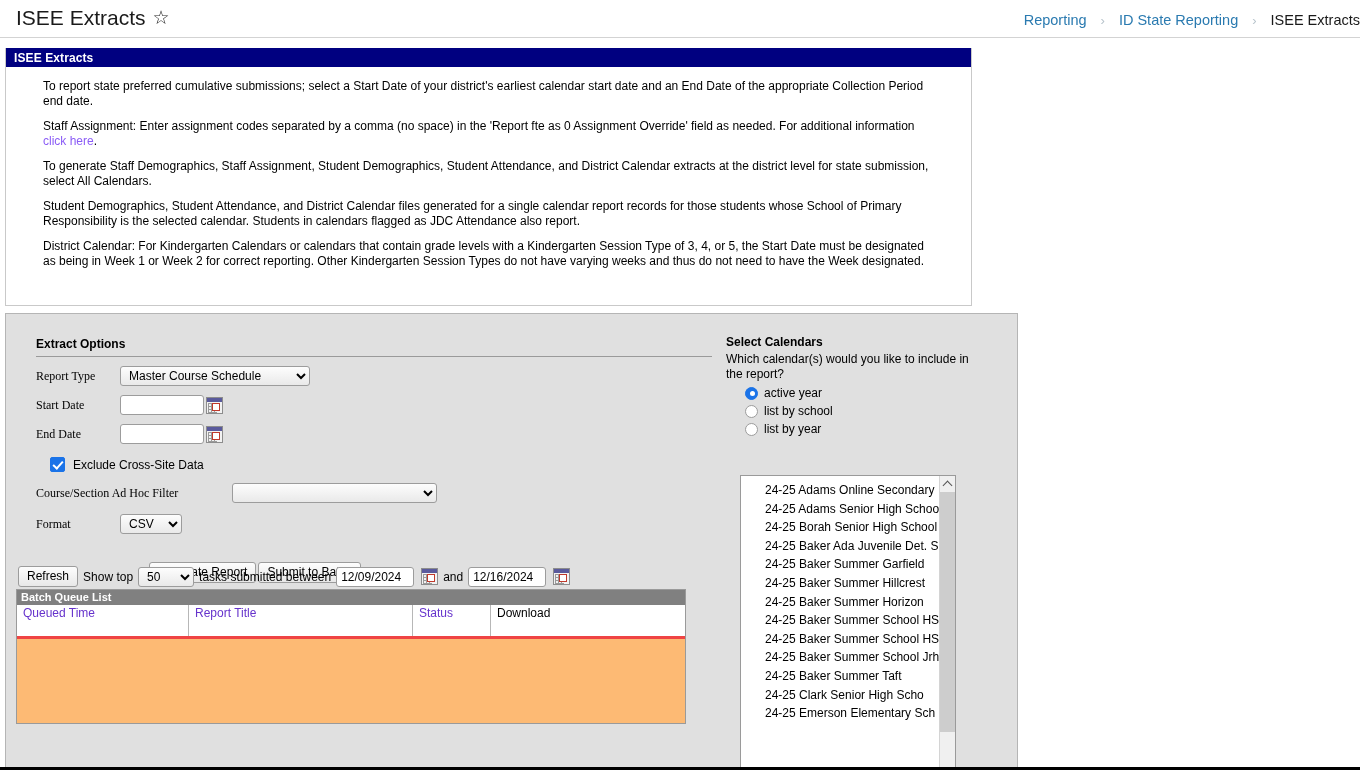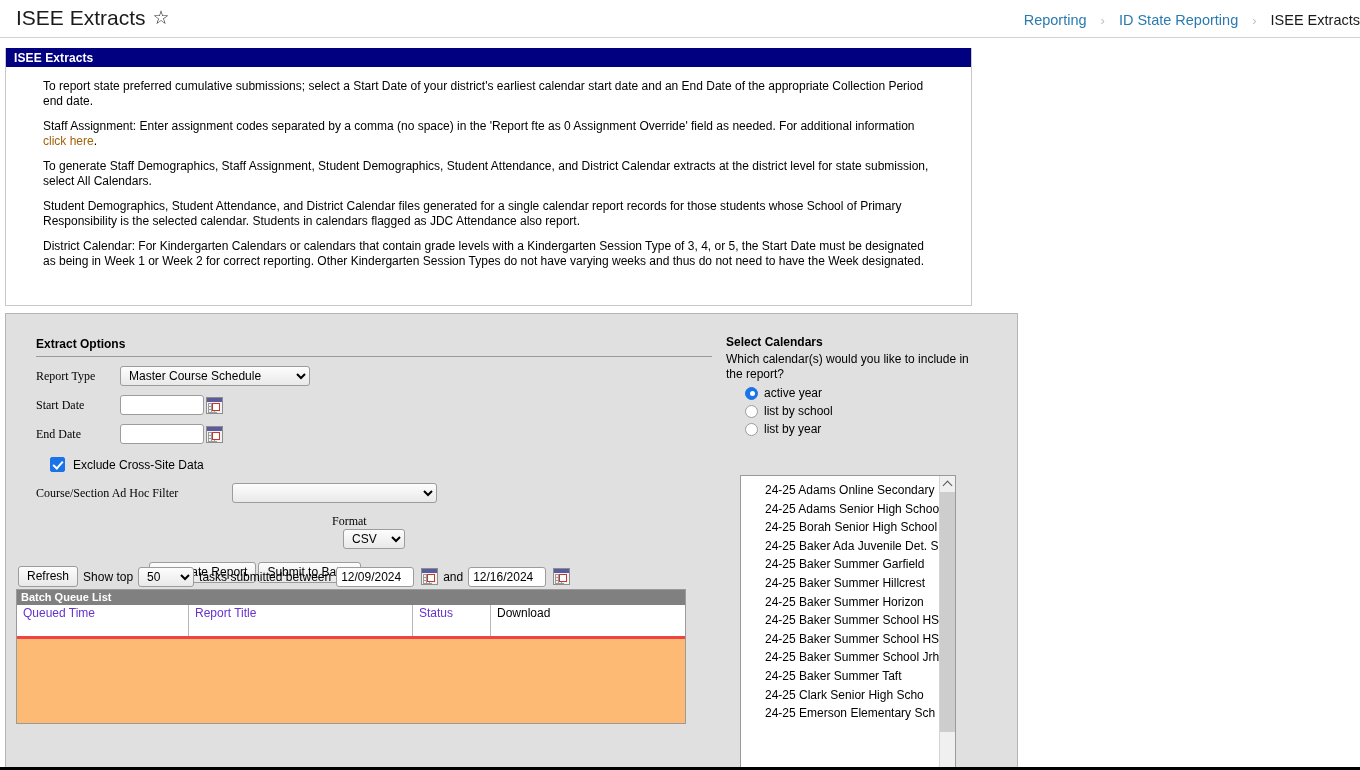--- a/index.html
+++ b/index.html
@@ -56,21 +56,21 @@
   #info-body {
     position: absolute; left: 0; top: 19px; right: 0; bottom: 0;
     padding: 12px 34px 0 37px;
   }
   #info-body p {
     margin: 0 0 11px 0;
     font-size: 12px;
     line-height: 14.5px;
     color: #000;
   }
-  #info-body a { color: #a16207; text-decoration: none; text-align: right; }
+  #info-body a { color: #8b5cf6; text-decoration: none; text-align: right; }
 
   
   #form-panel {
     position: absolute; left: 5px; top: 313px; width: 1013px; height: 457px;
     background: #e0e0e0;
     border-left: 1px solid #b5b5b5;
     border-top: 1px solid #b5b5b5;
     border-right: 1px solid #b5b5b5;
   }
 
@@ -349,21 +349,21 @@
       <span id="exclude-checkbox-label">Exclude Cross-Site Data</span>
     </div>
 
     <div class="form-row" style="margin-top:11px;">
       <span class="form-label" id="lbl-adhoc">Course/Section Ad Hoc Filter</span>
       <select class="ui-select" id="adhoc-select">
         <option></option>
       </select>
     </div>
 
-    <div class="form-row" style="margin-top:11px;flex-direction:column;">
+    <div class="form-row" style="margin-top:11px;">
       <span class="form-label" id="lbl-format">Format</span>
       <select class="ui-select" id="format-select">
         <option>CSV</option>
       </select>
     </div>
   </div>
 
   <div id="buttons-row">
     <button class="ui-btn">Generate Report</button>
     <button class="ui-btn">Submit to Batch</button>

